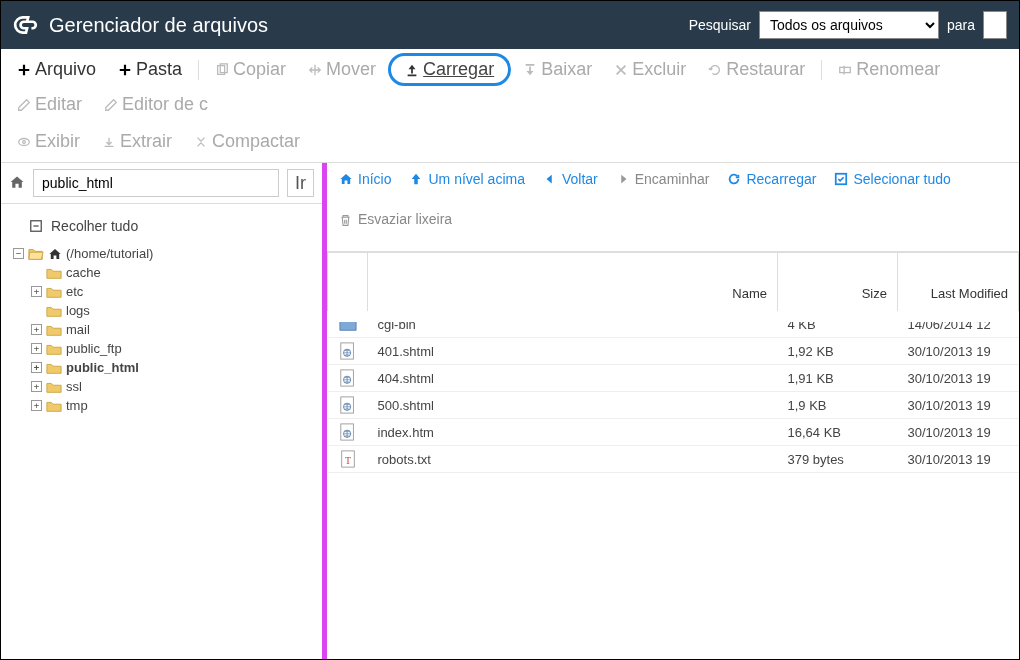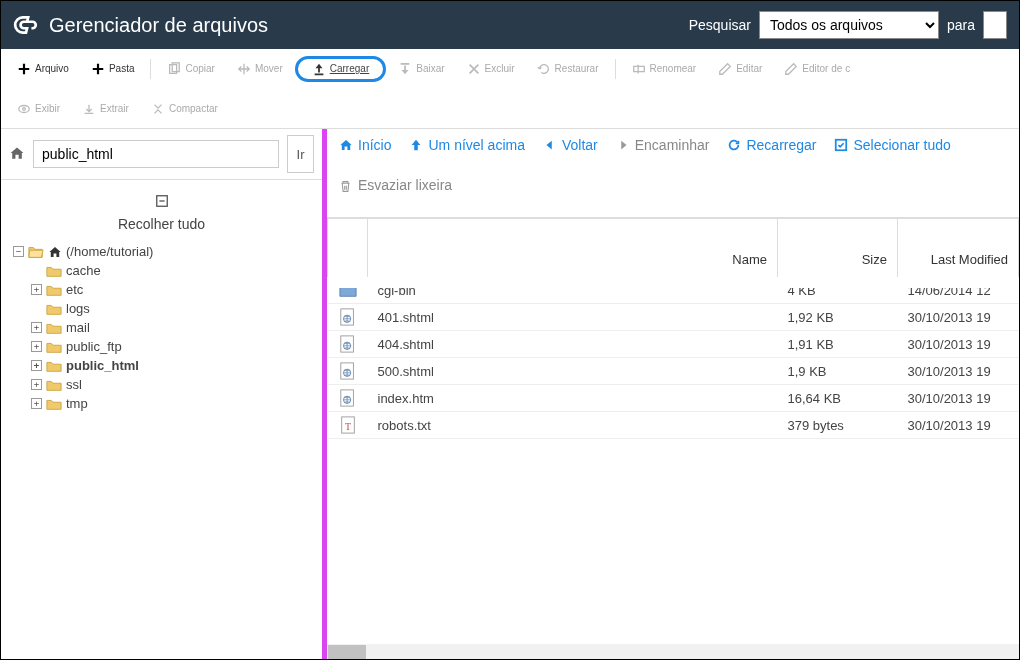--- a/index.html
+++ b/index.html
@@ -6,44 +6,44 @@
 body { font-family: -apple-system, "Segoe UI", Arial, sans-serif; font-size: 13px; color: #444; overflow: hidden; width: 1020px; height: 660px; background: #fff; border: 1px solid #000; }
 .header { background: #293a4a; color: #fff; height: 48px; display: flex; align-items: center; padding: 0 12px; }
 .logo { display: inline-flex; align-items: center; margin-right: 10px; }
 .logo svg { width: 26px; height: 26px; }
 .title { font-size: 20px; font-weight: 300; flex: 1; }
 .search-area { display: flex; align-items: center; gap: 8px; font-size: 14px; justify-content: flex-end; }
 .search-area select { font-size: 14px; padding: 4px 6px; width: 180px; height: 28px; background: #fff; border: 1px solid #888; }
 .search-area input { width: 24px; height: 28px; border: 1px solid #888; background: #fff; }
 
 .toolbar { border-bottom: 1px solid #ddd; padding: 4px 6px; display: flex; flex-wrap: wrap; align-items: center; gap: 2px; min-height: 80px; }
-.tb-btn { display: inline-flex; align-items: center; gap: 4px; padding: 6px 10px; color: #333; cursor: pointer; border-radius: 3px; font-size: 10px; white-space: nowrap; }
+.tb-btn { display: inline-flex; align-items: center; gap: 4px; padding: 6px 10px; color: #333; cursor: pointer; border-radius: 3px; font-size: 18px; white-space: nowrap; }
 .tb-btn.disabled { color: #aaa; }
 .tb-btn .ico { width: 14px; height: 14px; display: inline-flex; align-items: center; justify-content: center; }
 .tb-sep { width: 1px; height: 20px; background: #ddd; margin: 0 4px; }
 .tb-btn.highlighted { border: 3px solid #1e88e5; border-radius: 18px; padding: 3px 14px; color: #444; }
 .tb-btn.highlighted span[data-bind] { text-decoration: underline; }
 
 .nav-row { border-bottom: 1px solid #ddd; padding: 6px 8px; display: flex; align-items: center; gap: 8px; }
 .home-ico { width: 18px; height: 18px; color: #666; }
 .path-input { flex: 0 0 246px; height: 28px; border: 1px solid #ccc; padding: 0 8px; font-size: 14px; }
-.go-btn { height: 38px; width: 30px; border: 1px solid #ccc; background: #fff; cursor: pointer; font-size: 13px; color: #555; }
+.go-btn { height: 28px; width: 30px; border: 1px solid #ccc; background: #fff; cursor: pointer; font-size: 18px; color: #555; }
 
 .main { display: flex; height: calc(660px - 48px - 80px - 1px); }
 .sidebar { width: 326px; border-right: 5px solid #d946ef; overflow: auto; }
 .content { flex: 1; display: flex; flex-direction: column; overflow: hidden; gap: 16px; }
 
 .nav2 { display: flex; flex-wrap: wrap; gap: 4px 18px; padding: 8px 12px 4px; font-size: 14px; }
 .nav2 .lnk { color: #1e88e5; display: inline-flex; align-items: center; gap: 5px; cursor: pointer; }
 .nav2 .lnk.muted { color: #888; }
 .nav2 .ico { width: 14px; height: 14px; }
 
 .trash-row { padding: 4px 12px 8px; color: #888; font-size: 14px; display: flex; align-items: flex-end; gap: 6px; }
 
-.collapse-row { padding: 14px 28px 10px; font-size: 14px; color: #444; display: flex; align-items: center; gap: 8px; flex-direction: column; }
+.collapse-row { padding: 14px 28px 10px; font-size: 14px; color: #444; display: flex; align-items: center; gap: 8px; }
 .tree { padding: 0 8px 12px 12px; font-size: 13px; }
 .tree-node { display: flex; align-items: center; gap: 4px; padding: 2px 0; cursor: pointer; }
 .tree-children { padding-left: 18px; }
 .expander { width: 11px; height: 11px; border: 1px solid #999; display: inline-flex; align-items: center; justify-content: center; font-size: 9px; line-height: 1; color: #555; font-family: monospace; }
 .expander.blank { border: none; }
 .folder-ico { width: 16px; height: 14px; }
 .tree-node.bold { font-weight: bold; }
 
 .table-wrap { flex: 1; overflow: auto; border-top: 1px solid #ddd; position: relative; }
 table { border-collapse: collapse; width: 100%; font-size: 13px; }

